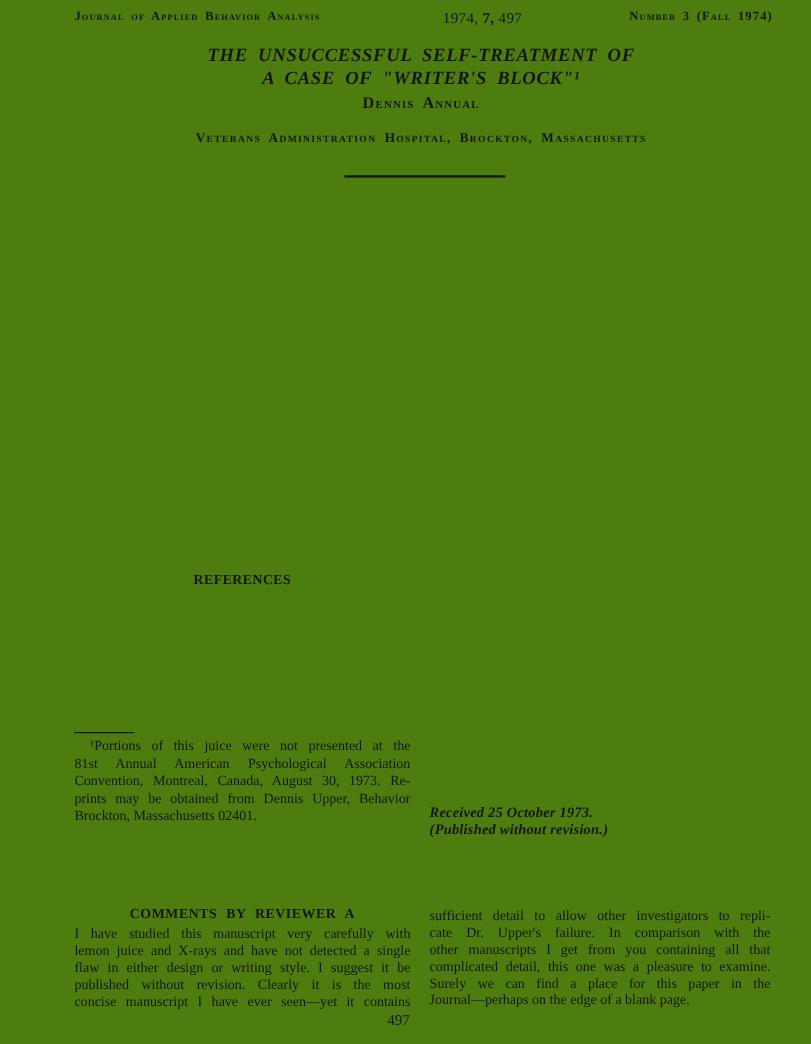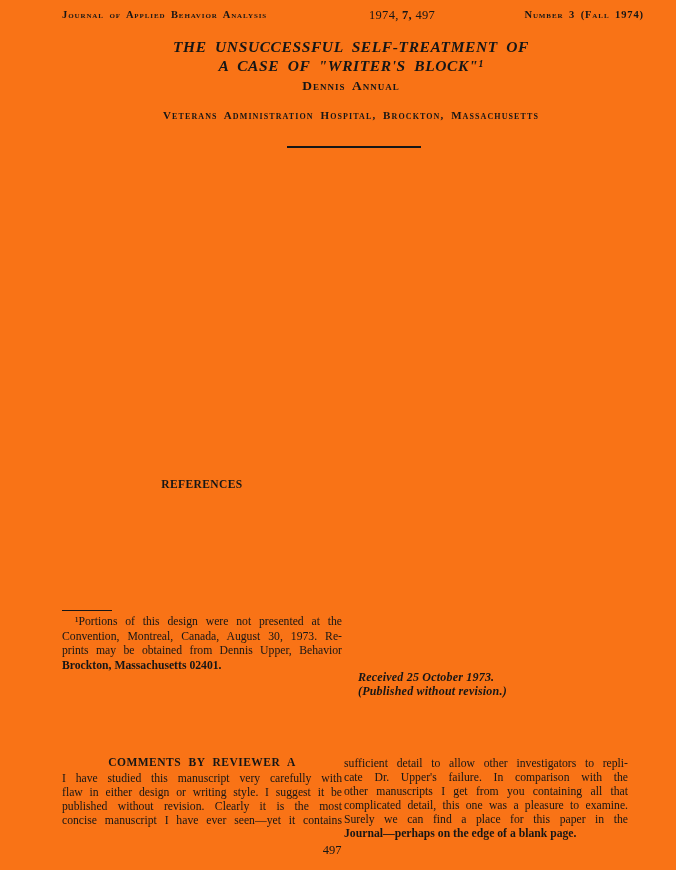--- a/index.html
+++ b/index.html
@@ -1,21 +1,21 @@
 <!DOCTYPE html>
 <html><head>
 <meta charset="utf-8">
 <style>
   html, body { margin: 0; padding: 0; background: #e8e8e8; }
   .page {
     position: relative;
     width: 676px;
     height: 870px;
     margin: 0 auto;
-    background: #f97316;
+    background: #4d7c0f;
     color: #161616;
     font-family: "Liberation Serif", "DejaVu Serif", serif;
     overflow: hidden;
   }
   .abs { position: absolute; }
 
   
   .masthead-journal {
     left: 62px; top: 9px;
     font-size: 10.5px; font-weight: 700;
@@ -65,40 +65,40 @@
   }
 
   
   .footnote { left: 62px; top: 610px; width: 280px; }
   .fn-rule { width: 50px; height: 0; border-top: 1.5px solid #161616; margin-bottom: 4px; }
   .body-line {
     font-size: 11.7px; line-height: 14.55px;
     text-align: justify; text-align-last: justify;
   }
   .body-line.indent { padding-left: 13px; }
-  .body-line.last { text-align: left; text-align-last: left; font-weight: bold; }
+  .body-line.last { text-align: left; text-align-last: left; }
 
   
   .received {
     left: 358px; top: 671px; width: 284px;
     font-size: 12px; font-style: italic; font-weight: 600;
     line-height: 13.9px; letter-spacing: 0.2px;
   }
 
   
   .comments-left { left: 62px; top: 756px; width: 280px; }
   .comments-heading {
     text-align: center;
     font-size: 11.5px; font-weight: 700;
     letter-spacing: 0.5px; word-spacing: 4px;
     margin-bottom: 3.5px;
   }
   .comments-left .body-line,
   .comments-right .body-line { line-height: 14.1px; }
-  .comments-right { left: 344px; top: 757px; width: 284px; }
+  .comments-right { left: 358px; top: 757px; width: 284px; }
 
   
   .page-number {
     left: 62px; top: 843px; width: 540px;
     text-align: center; font-size: 12.5px;
   }
 </style>
 </head>
 <body>
 
@@ -119,34 +119,36 @@
     </div>
     <div class="author">Dennis Annual</div>
     <div class="affiliation">Veterans Administration Hospital, Brockton, Massachusetts</div>
   </div>
   <div class="abs title-rule"></div>
 
   <div class="abs references-heading">REFERENCES</div>
 
   <div class="abs footnote">
     <div class="fn-rule"></div>
-    <div class="body-line indent">¹Portions of this design were not presented at the</div>
+    <div class="body-line indent">¹Portions of this juice were not presented at the</div>
+    <div class="body-line">81st Annual American Psychological Association</div>
     <div class="body-line">Convention, Montreal, Canada, August 30, 1973. Re-</div>
     <div class="body-line">prints may be obtained from Dennis Upper, Behavior</div>
     <div class="body-line last">Brockton, Massachusetts 02401.</div>
   </div>
 
   <div class="abs received">
     <div>Received 25 October 1973.</div>
     <div>(Published without revision.)</div>
   </div>
 
   <div class="abs comments-left">
     <div class="comments-heading">COMMENTS BY REVIEWER A</div>
     <div class="body-line">I have studied this manuscript very carefully with</div>
+    <div class="body-line">lemon juice and X-rays and have not detected a single</div>
     <div class="body-line">flaw in either design or writing style. I suggest it be</div>
     <div class="body-line">published without revision. Clearly it is the most</div>
     <div class="body-line">concise manuscript I have ever seen—yet it contains</div>
   </div>
 
   <div class="abs comments-right">
     <div class="body-line">sufficient detail to allow other investigators to repli-</div>
     <div class="body-line">cate Dr. Upper's failure. In comparison with the</div>
     <div class="body-line">other manuscripts I get from you containing all that</div>
     <div class="body-line">complicated detail, this one was a pleasure to examine.</div>

